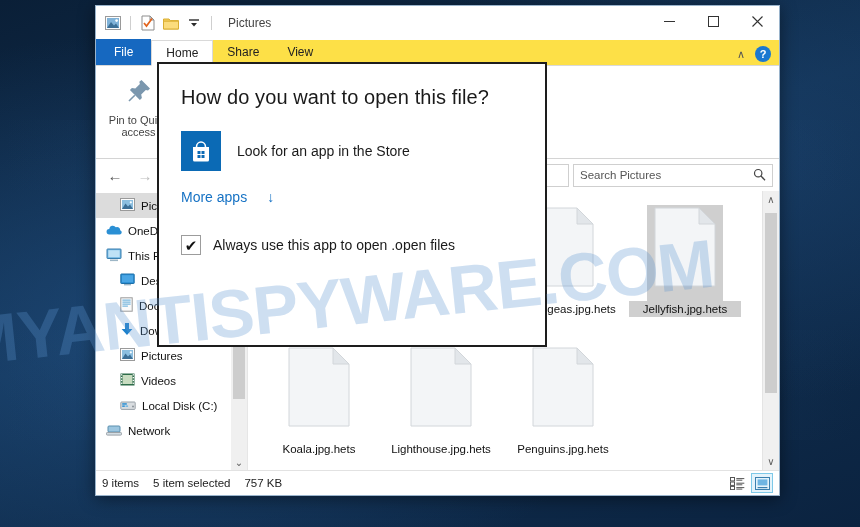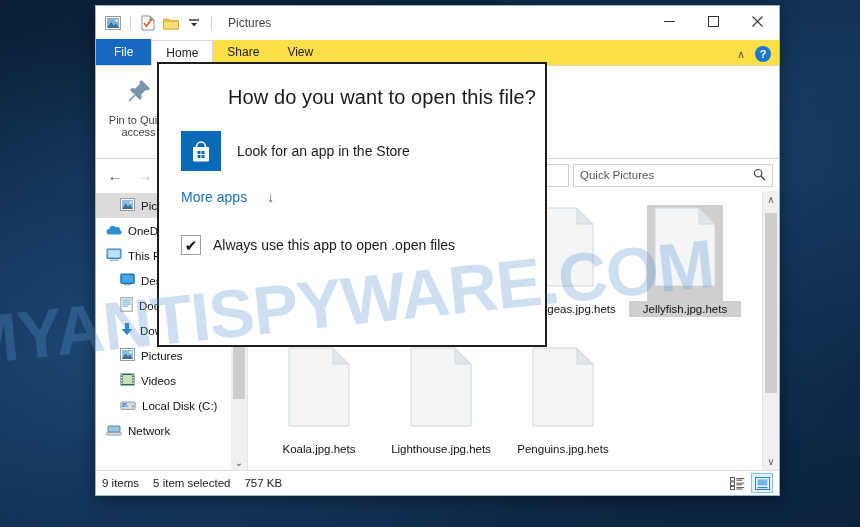--- a/index.html
+++ b/index.html
@@ -254,21 +254,20 @@
   
   #open-with-dialog {
     position: absolute;
     left: 157px; top: 62px;
     width: 390px; height: 285px;
     background: #ffffff;
     border: 2px solid #1d1d1d;
     z-index: 50;
     display: flex; flex-direction: column;
     padding: 22px 9px 0 22px;
-    text-align: right;
   }
   .dlg-title {
     font-size: 20px; color: #1a1a1a; font-weight: normal;
     margin-bottom: 22px; letter-spacing: 0.1px;
   }
   .dlg-app-row {
     display: flex; align-items: center; gap: 16px;
     margin-bottom: 18px;
   }
   .store-tile {
@@ -486,21 +485,21 @@
     <div class="rgroup" style="flex:1 1 auto;border-right:none;"></div>
   </div>
 
   <div class="addrbar">
     <div class="navbtn">←</div>
     <div class="navbtn dim">→</div>
     <div class="navbtn small">⌄</div>
     <div class="navbtn">↑</div>
     <div class="crumbbox"></div>
     <div class="searchbox">
-      <span>Quick Pictures</span>
+      <span>Search Pictures</span>
       <span>
         <svg width="13" height="13" viewBox="0 0 13 13">
           <circle cx="5.2" cy="5.2" r="3.7" fill="none" stroke="#444" stroke-width="1.2"></circle>
           <path d="M8 8 L12 12.3" stroke="#444" stroke-width="1.3"></path>
         </svg>
       </span>
     </div>
   </div>
 
   <div class="mainarea">

